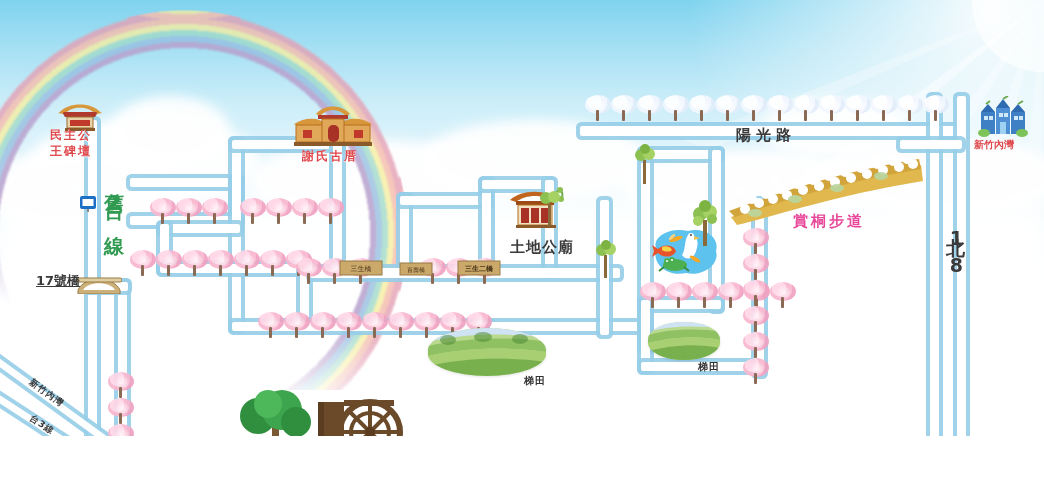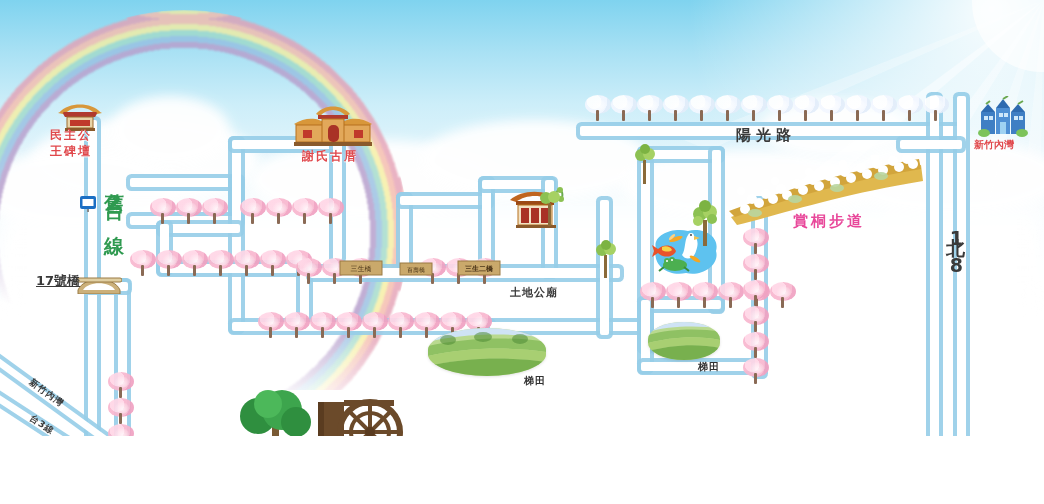--- a/index.html
+++ b/index.html
@@ -547,21 +547,21 @@
       <rect x="13" y="22" width="8" height="15" fill="#a93226"></rect>
       <rect x="23" y="22" width="8" height="15" fill="#a93226"></rect>
       <rect x="33" y="22" width="8" height="15" fill="#a93226"></rect>
       <rect x="8" y="39" width="40" height="3" fill="#8a5a2b"></rect>
       <path d="M48,6 q8,-4 6,6" stroke="#6aa84f" stroke-width="2" fill="none"></path>
       <circle cx="52" cy="4" r="3" fill="#8cc152"></circle>
         <circle cx="47" cy="10" r="3" fill="#a6d163"></circle>
       <circle cx="53" cy="13" r="3" fill="#8cc152"></circle>
     </svg>
   </div>
-  <div class="lbl lbl-dark" style="left:510px;top:238px;font-size:11px;letter-spacing:1px;margin-top:47px;">土地公廟</div>
+  <div class="lbl lbl-dark" style="left:510px;top:238px;font-size:15px;letter-spacing:1px;">土地公廟</div>
 
   <div class="svgwrap" style="left:978px;top:96px;width:50px;height:42px;">
     <svg width="50" height="42" viewBox="0 0 50 42">
       <rect x="3" y="16" width="14" height="22" fill="#3f7fc4"></rect>
       <rect x="18" y="12" width="14" height="26" fill="#4f90d4"></rect>
       <rect x="33" y="16" width="14" height="22" fill="#3f7fc4"></rect>
       <polygon points="3,16 10,8 17,16" fill="#2e6bb0"></polygon>
       <polygon points="18,12 25,3 32,12" fill="#2e6bb0"></polygon>
       <polygon points="33,16 40,8 47,16" fill="#2e6bb0"></polygon>
       <rect x="6" y="20" width="4" height="4" fill="#cfe8fa"></rect>

